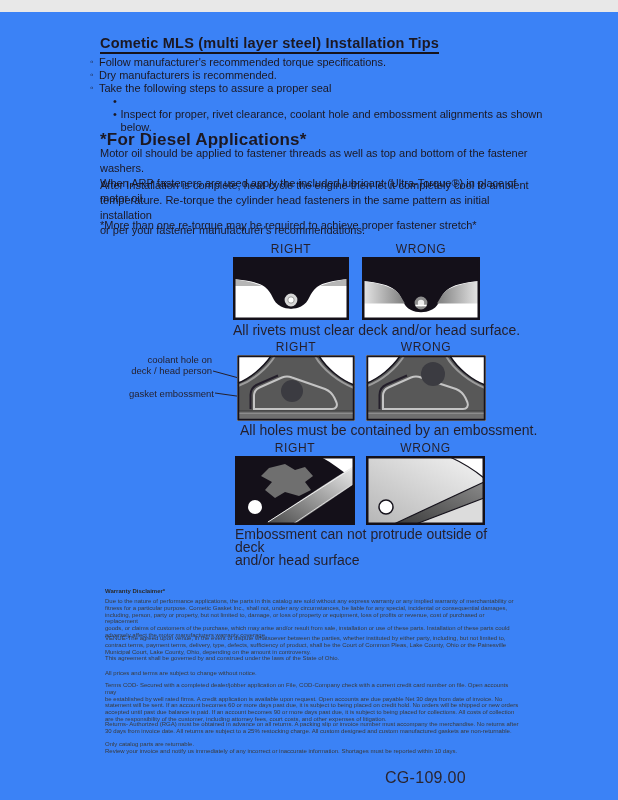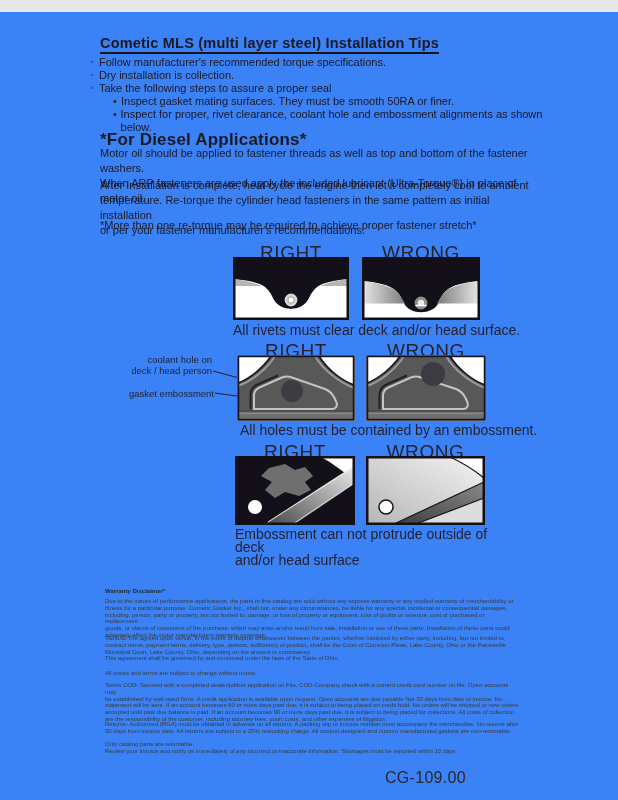--- a/index.html
+++ b/index.html
@@ -20,21 +20,21 @@
   .b-mark { width:9px; font-size:10px; }
   .sub { padding-left:23px; }
   .sub .b-mark { width:8px; font-size:11px; }
 
   .diesel-head { left:100px; top:118px; font-size:17px; font-weight:bold; letter-spacing:0.2px; }
   .body-par { left:100px; width:430px; font-size:11px; line-height:15px; }
   .p1 { top:134px; }
   .p2 { top:166px; }
   .p3 { top:206px; }
 
-  .fig-label { font-size:19px; text-align:center; color:#241f2b; letter-spacing:0.6px; }
+  .fig-label { font-size:12px; text-align:center; color:#241f2b; letter-spacing:0.6px; }
   .fig-caption { font-size:14px; color:#241f2b; line-height:13px; }
   .callout { font-size:9.5px; line-height:11px; text-align:right; color:#241f2b; }
 
   .disc { left:105px; width:414px; font-size:6px; line-height:6.8px; color:#3a3a3a; }
   .disc-head { font-weight:bold; color:#2a2a2a; }
 
   .page-num { left:385px; top:757px; font-size:16px; letter-spacing:0.3px; color:#2a2530; }
   svg { display:block; }
 </style>
 </head>
@@ -44,29 +44,28 @@
 
   <div class="abs doc-title">Cometic MLS (multi layer steel) Installation Tips</div>
 
   <div class="abs bullets">
     <div class="b-row">
       <span class="b-mark">◦</span>
       <span>Follow manufacturer's recommended torque specifications.</span>
     </div>
     <div class="b-row">
       <span class="b-mark">◦</span>
-      <span>Dry installation is collection.</span>
+      <span>Dry manufacturers is recommended.</span>
     </div>
     <div class="b-row">
       <span class="b-mark">◦</span>
       <span>Take the following steps to assure a proper seal</span>
     </div>
     <div class="b-row sub">
       <span class="b-mark">•</span>
-      <span>Inspect gasket mating surfaces.  They must be smooth 50RA or finer.</span>
     </div>
     <div class="b-row sub">
       <span class="b-mark">•</span>
       <span>Inspect for proper, rivet clearance, coolant hole and embossment alignments as shown below.</span>
     </div>
   </div>
 
   <div class="abs diesel-head">*For Diesel Applications*</div>
   <div class="abs body-par p1 pre">Motor oil should be applied to fastener threads as well as top and bottom of the fastener washers.
 When ARP fasteners are used apply the included lubricant (Ultra-Torque®) in place of motor oil.</div>

